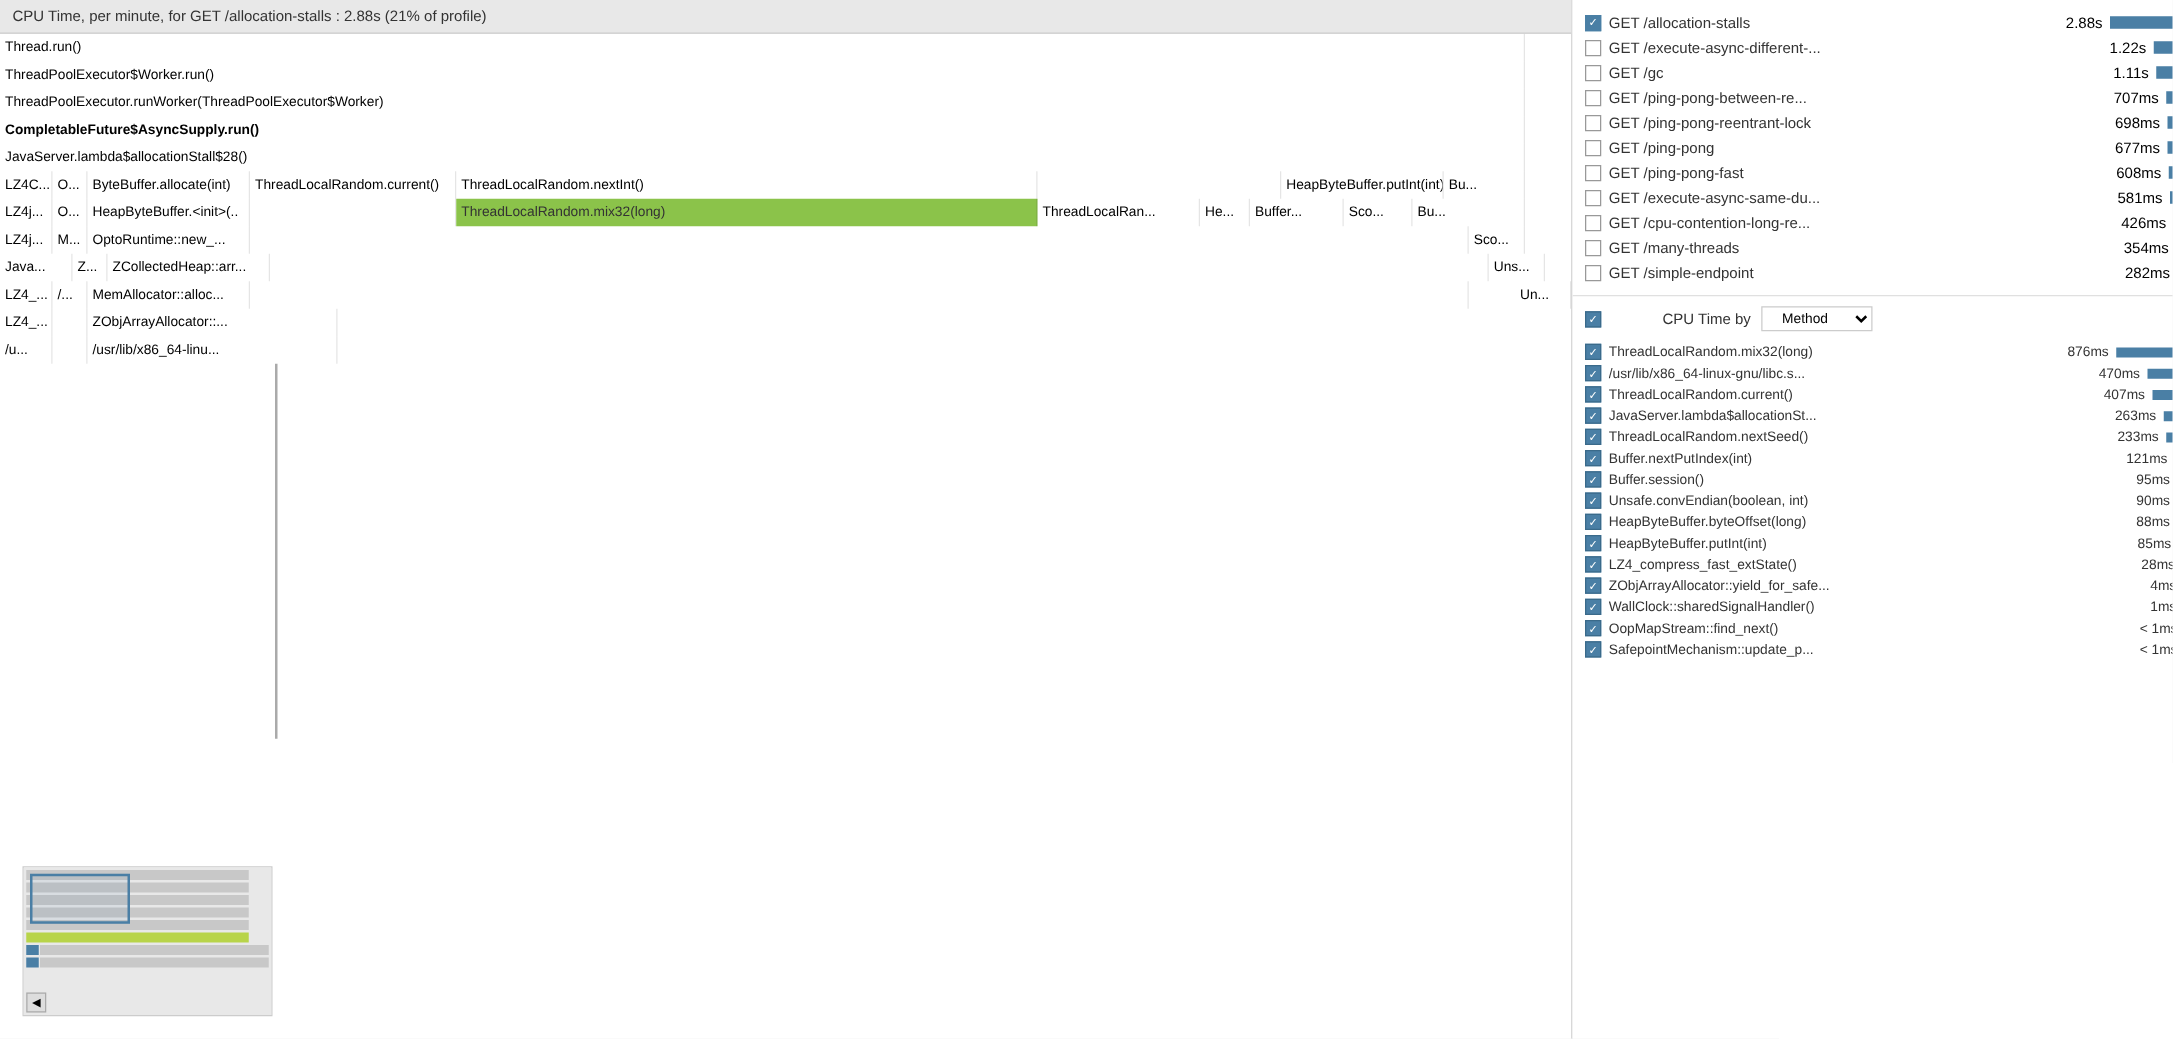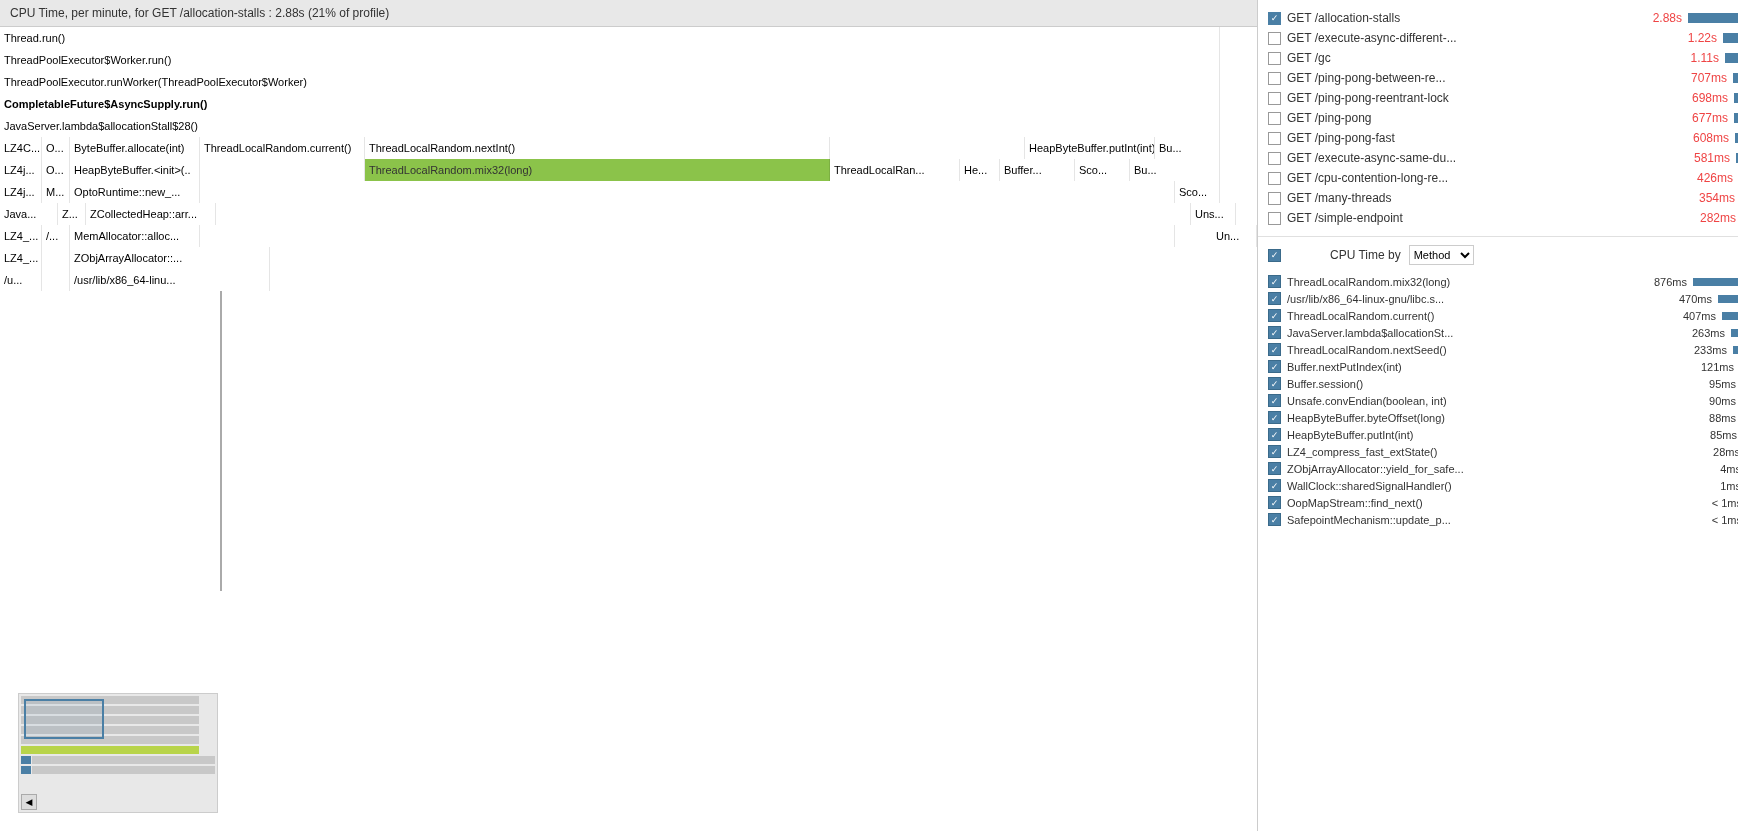--- a/index.html
+++ b/index.html
@@ -28,32 +28,32 @@
 
     .endpoint-item { display: flex; align-items: center; padding: 3px 10px; gap: 6px; }
 
     .checkbox { width: 13px; height: 13px; border: 1px solid #999; background: #fff; flex-shrink: 0; cursor: pointer; display: flex; align-items: center; justify-content: center; }
 
     .checkbox.checked { background: #4a7fa5; border-color: #4a7fa5; }
     .checkbox.checked::after { content: '✓'; color: white; font-size: 9px; }
 
     .endpoint-name { flex: 1; font-size: 12px; color: #333; overflow: hidden; text-overflow: ellipsis; white-space: nowrap; }
 
-    .endpoint-time { font-size: 12px; color: #ef4444; width: 50px; text-align: right; flex-shrink: 0; }
+    .endpoint-time { font-size: 12px; color: #000000; width: 50px; text-align: right; flex-shrink: 0; }
 
     .endpoint-bar { height: 10px; background: #4a7fa5; flex-shrink: 0; }
 
     
     .cpu-time-section { padding: 8px 10px; }
 
     .cpu-time-header { display: flex; align-items: center; gap: 8px; margin-bottom: 8px; }
 
     .cpu-time-label { font-size: 12px; color: #333; margin-left: 41px; }
 
-    .method-select { font-size: 11px; border: 1px solid #ccc; background: #fff; padding: 2px 0; cursor: pointer; }
+    .method-select { font-size: 11px; border: 1px solid #ccc; background: #fff; padding: 2px 12px; cursor: pointer; }
 
     .method-row { display: flex; align-items: center; padding: 2px 0; gap: 6px; }
 
     .method-name { flex: 1; font-size: 11px; color: #333; overflow: hidden; text-overflow: ellipsis; white-space: nowrap; }
 
     .method-time { font-size: 11px; color: #333; width: 50px; text-align: right; flex-shrink: 0; }
 
     .method-bar { height: 8px; background: #4a7fa5; flex-shrink: 0; }
 
     .checkbox-blue { width: 13px; height: 13px; background: #4a7fa5; border: 1px solid #3a6a8a; flex-shrink: 0; display: flex; align-items: center; justify-content: center; }

